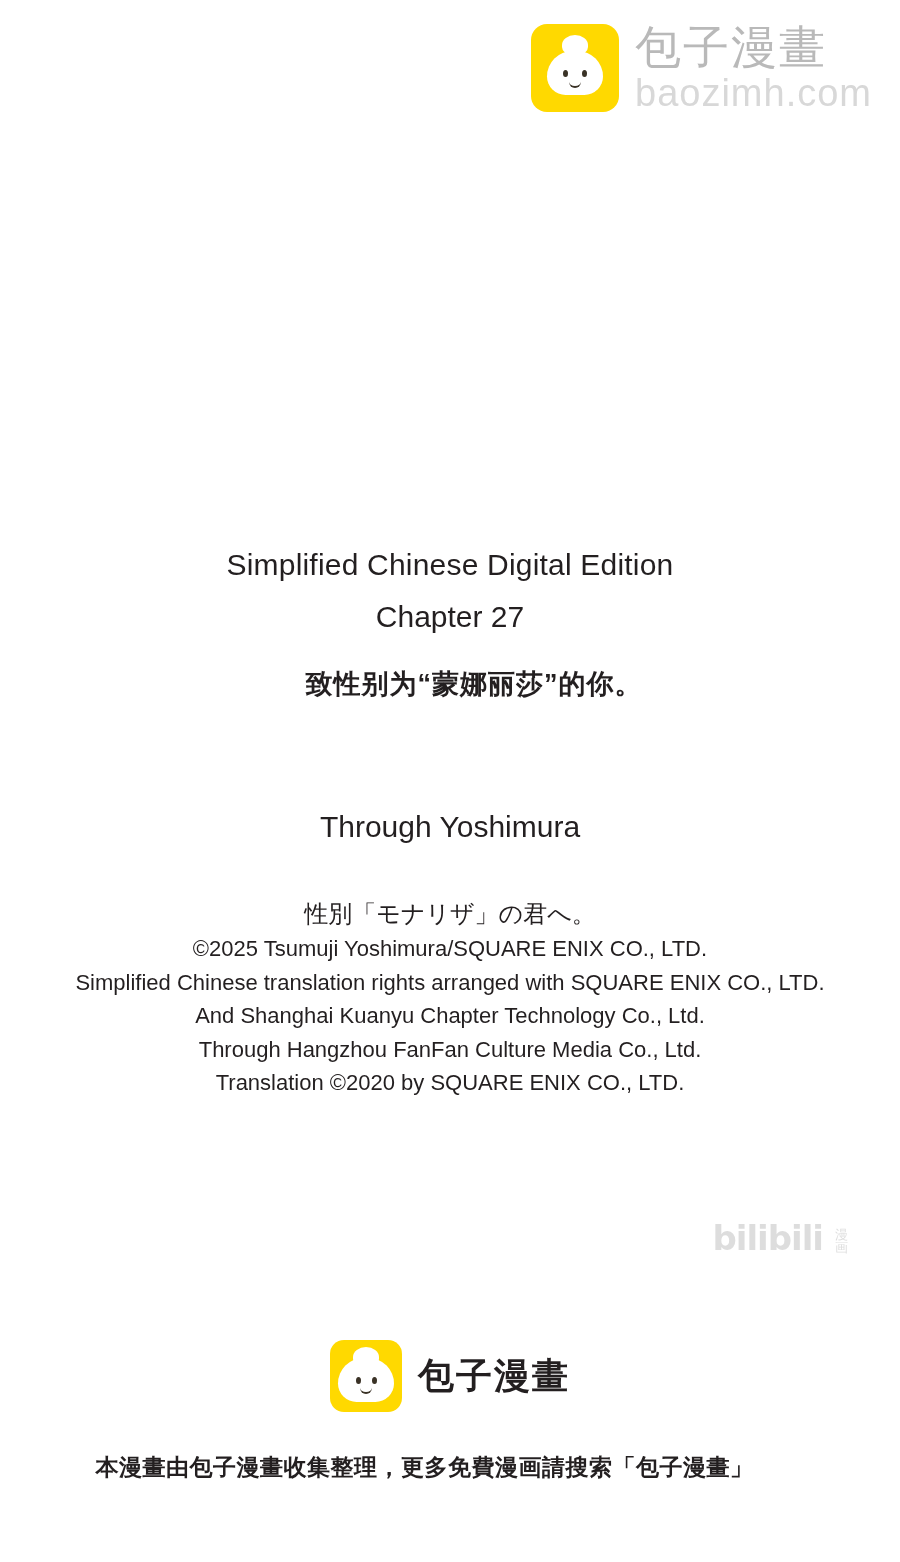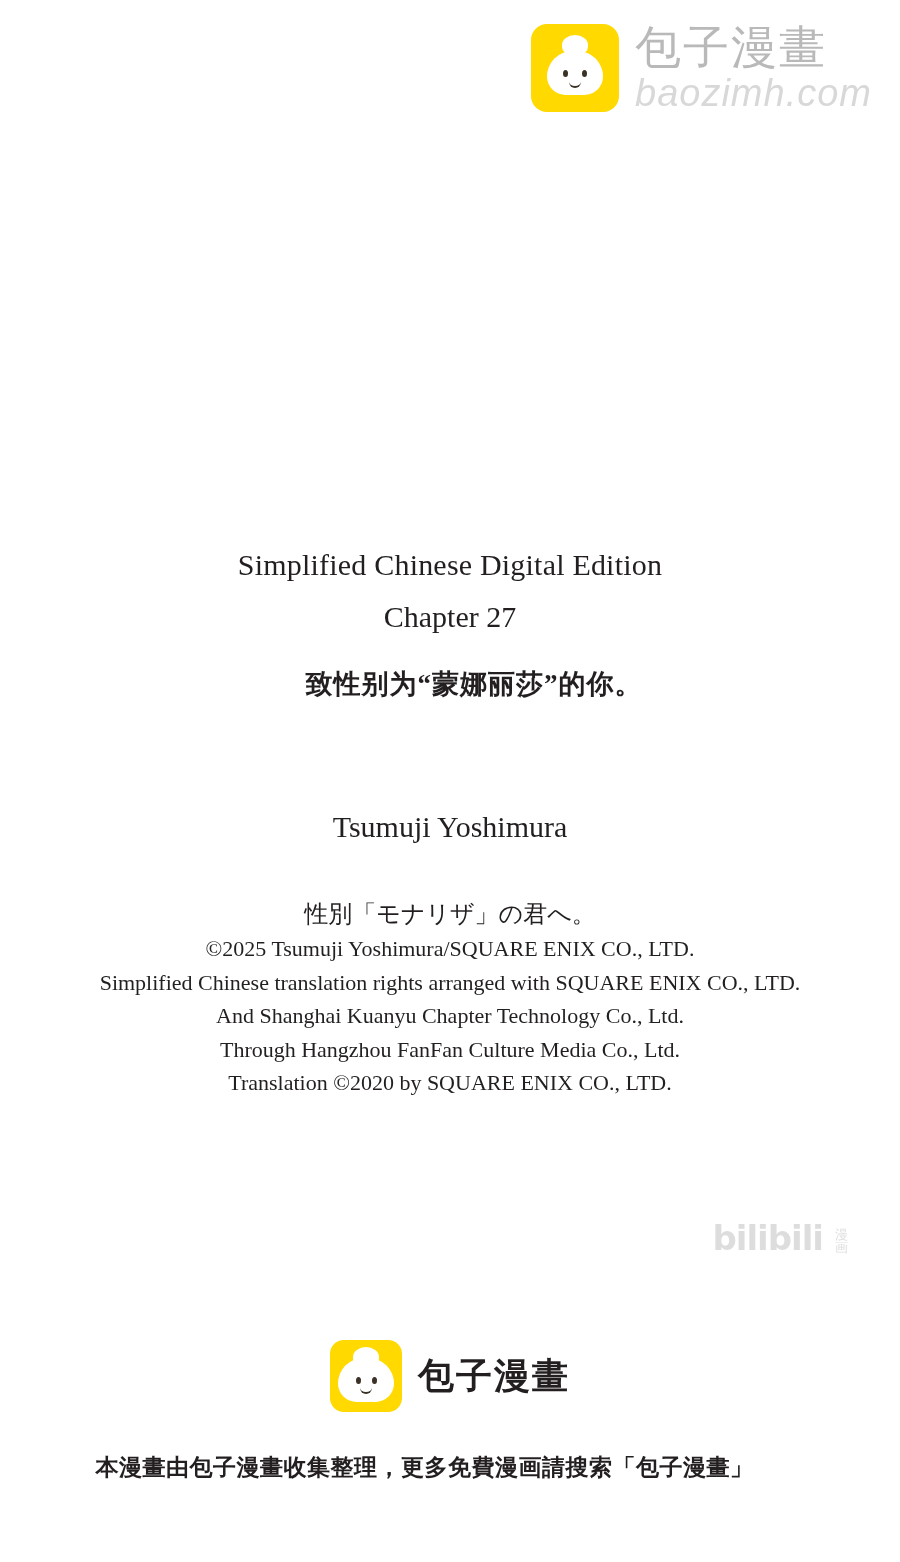--- a/index.html
+++ b/index.html
@@ -83,31 +83,29 @@
     color: #b9b9b9;
     letter-spacing: 2px;
     font-family: "DejaVu Sans", sans-serif;
   }
   .wm-sub {
     font-size: 38px;
     color: #d8d8d8;
     letter-spacing: 1px;
     margin-top: 4px;
     font-family: "Liberation Sans", sans-serif;
-    font-style: italic;
   }
 
   
   .credits {
     position: absolute;
     top: 548px;
     left: 0;
     width: 900px;
     text-align: center;
-    font-family: Liberation Serif, serif;
   }
   .edition-line {
     font-size: 30px;
     letter-spacing: 0.2px;
     margin-bottom: 18px;
   }
   .chapter-line {
     font-size: 30px;
     margin-bottom: 32px;
   }
@@ -203,21 +201,21 @@
   <div class="wm-text">
     <span class="wm-title">包子漫畫</span>
     <span class="wm-sub">baozimh.com</span>
   </div>
 </div>
 
 <div class="credits">
   <div class="edition-line">Simplified Chinese Digital Edition</div>
   <div class="chapter-line">Chapter 27</div>
   <div class="cn-title">致性别为“蒙娜丽莎”的你。</div>
-  <div class="author">Tsumuji Yoshimura</div>
+  <div class="author">Through Yoshimura</div>
   <div class="legal">
     <div class="jp">性別「モナリザ」の君へ。</div>
     <div>©2025 Tsumuji Yoshimura/SQUARE ENIX CO., LTD.</div>
     <div>Simplified Chinese translation rights arranged with SQUARE ENIX CO., LTD.</div>
     <div>And Shanghai Kuanyu Chapter Technology Co., Ltd.</div>
     <div>Through Hangzhou FanFan Culture Media Co., Ltd.</div>
     <div>Translation ©2020 by SQUARE ENIX CO., LTD.</div>
   </div>
 </div>
 

